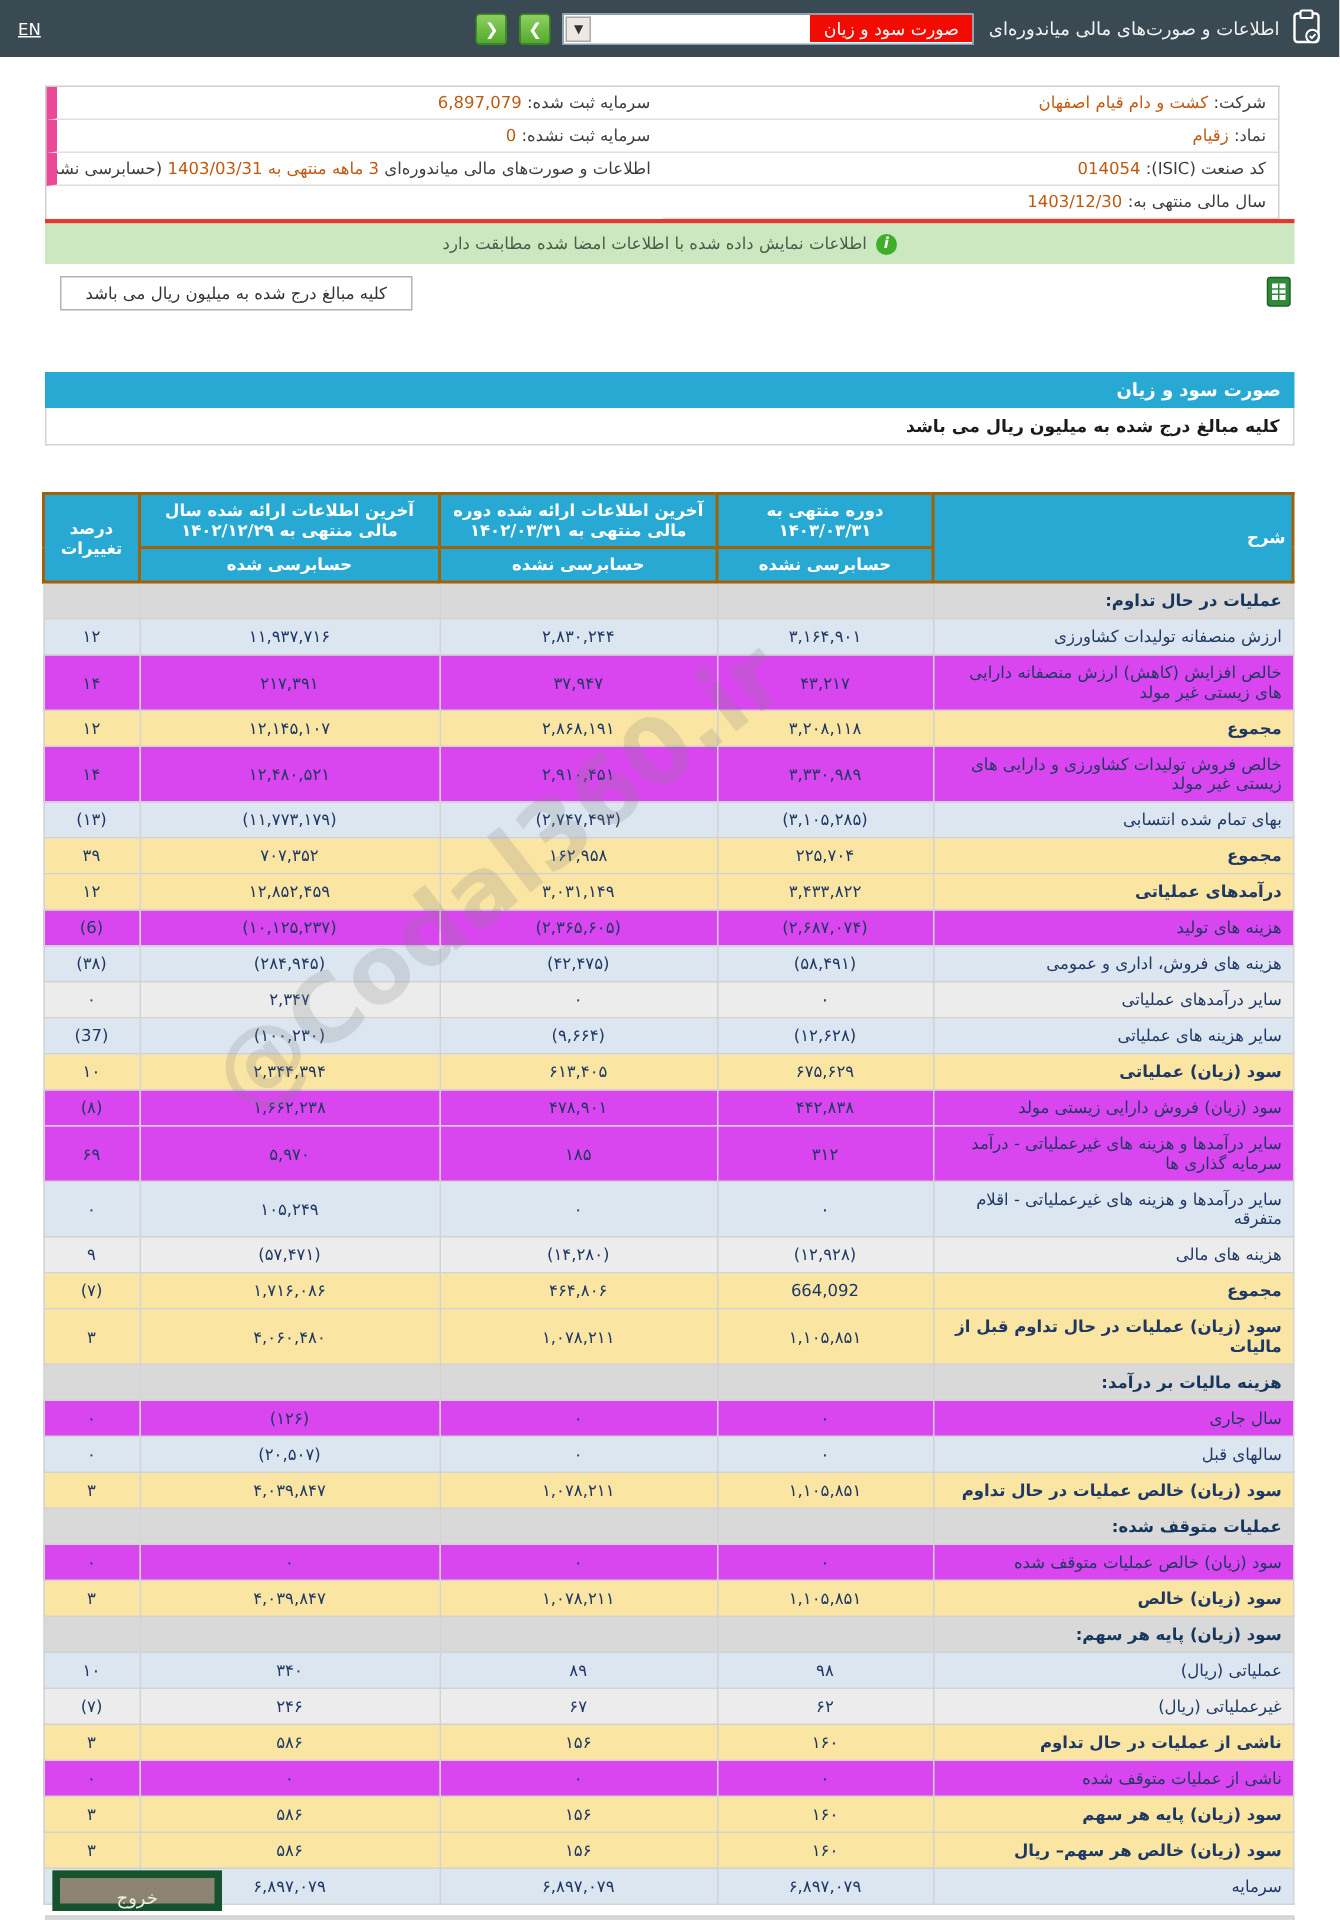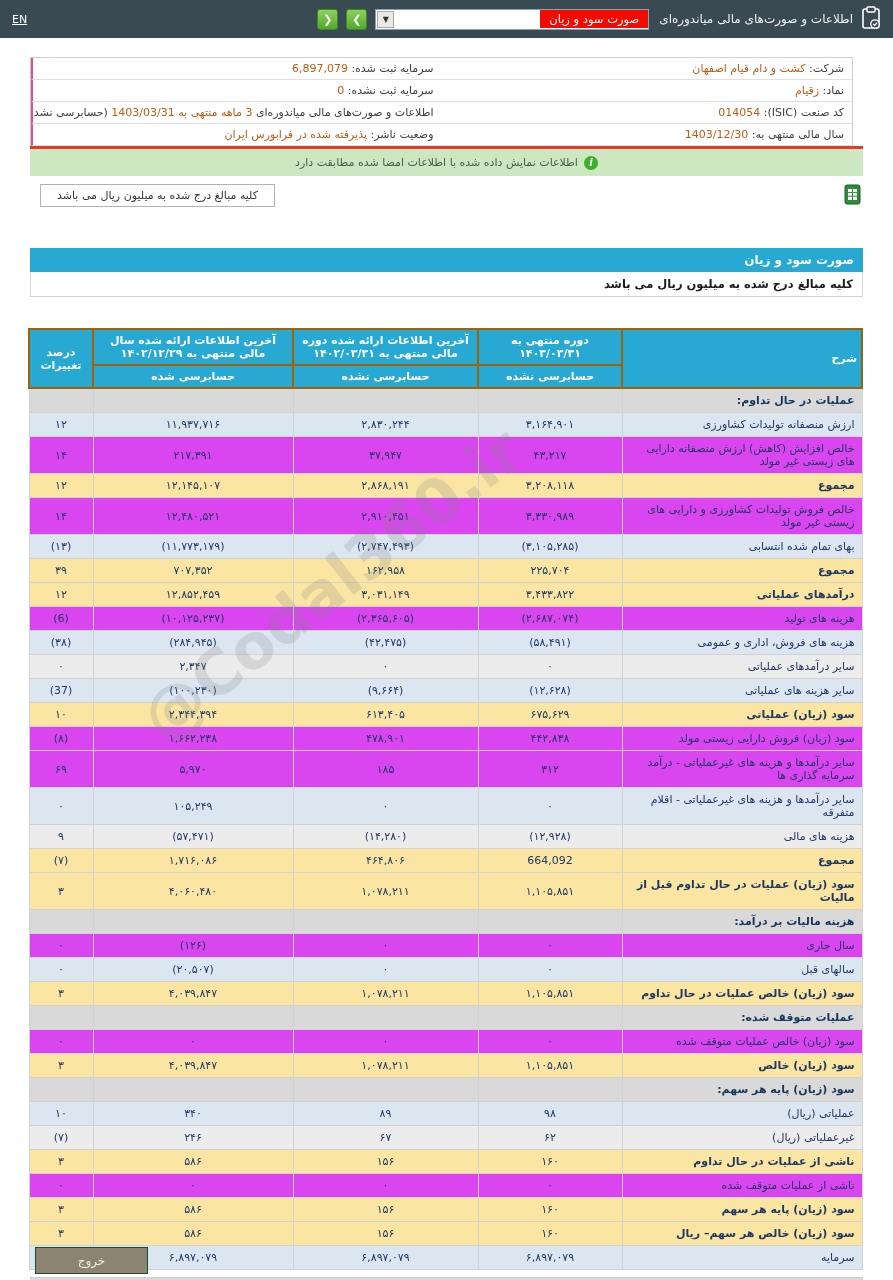--- a/index.html
+++ b/index.html
@@ -31,21 +31,21 @@
     width:21px; height:21px; border-radius:3px; border:1px solid #3c8a22;
     background:linear-gradient(#8ed060,#52a92c); color:#fff; font-weight:bold;
     font-size:11px; line-height:19px; text-align:center; cursor:pointer;
   }
   .lang-link { margin-inline-start:auto; color:#fff; font-size:11px; text-decoration:underline; cursor:pointer; }
 
   
   .info-wrap { margin:19px 40px 0 30px; border:1px solid #cfcfcf; border-bottom:none; }
   .info-grid { display:grid; grid-template-columns:1fr 1fr; }
   .info-cell { padding:4px 8px; border-bottom:1px solid #e0e0e0; min-height:21px; white-space:nowrap; overflow:hidden; }
-  .info-cell.vline { border-left:2px solid #ec4899; }
+  .info-cell.vline { border-left:7px solid #ec4899; }
   .info-label { color:#3d3d3d; }
   .info-value { color:#bf5a12; }
   .info-suffix { color:#3d3d3d; }
   .red-divider { height:3px; background:#e23b2e; margin:0 30px 0 30px; }
 
   .match-banner {
     margin:0 30px; height:27px; background:#cbe8c0;
     display:flex; align-items:center; justify-content:center; gap:6px;
     color:#4c5b49; font-size:11px;
   }
@@ -92,21 +92,21 @@
 
   
   .bar {
     margin:7px 30px 0 30px; border:1px solid #d0d0d0; padding:6px 9px;
     color:#1f3864; font-size:11px; text-align:right; cursor:pointer;
   }
   .bar-gray  { background:#d9d9d9; }
 
   .exit-btn {
     position:absolute; left:35px; top:1247px; width:113px; height:27px;
-    background:#8d8373; color:#f3ecd9; border:1px solid #14532d;
+    background:#8d8373; color:#f3ecd9; border:5px solid #14532d;
     font-size:12px; text-align:center; line-height:25px; cursor:pointer;
     font-family:"DejaVu Sans", sans-serif;
   }
 
   .watermark {
     position:absolute; left:150px; top:690px; transform:rotate(-38deg);
     transform-origin:left center; font-size:62px; font-weight:bold;
     color:rgba(130,130,130,0.22); direction:ltr; pointer-events:none; white-space:nowrap;
   }
 </style>
@@ -156,24 +156,20 @@
       <span class="info-value">014054</span>
     </div>
     <div class="info-cell vline">
       <span class="info-label">اطلاعات و صورت‌های مالی میاندوره‌ای</span>
       <span class="info-value">3 ماهه منتهی به 1403/03/31</span>
       <span class="info-suffix">(حسابرسی نشده)</span>
     </div>
     <div class="info-cell">
       <span class="info-label">سال مالی منتهی به:</span>
       <span class="info-value">1403/12/30</span>
-    </div>
-    <div class="info-cell vline">
-      <span class="info-label">وضعیت ناشر:</span>
-      <span class="info-value">پذیرفته شده در فرابورس ایران</span>
     </div>
   </div>
 </div>
 <div class="red-divider"></div>
 
 <div class="match-banner">
   <span class="info-icon">i</span>
   <span>اطلاعات نمایش داده شده با اطلاعات امضا شده مطابقت دارد</span>
 </div>
 

